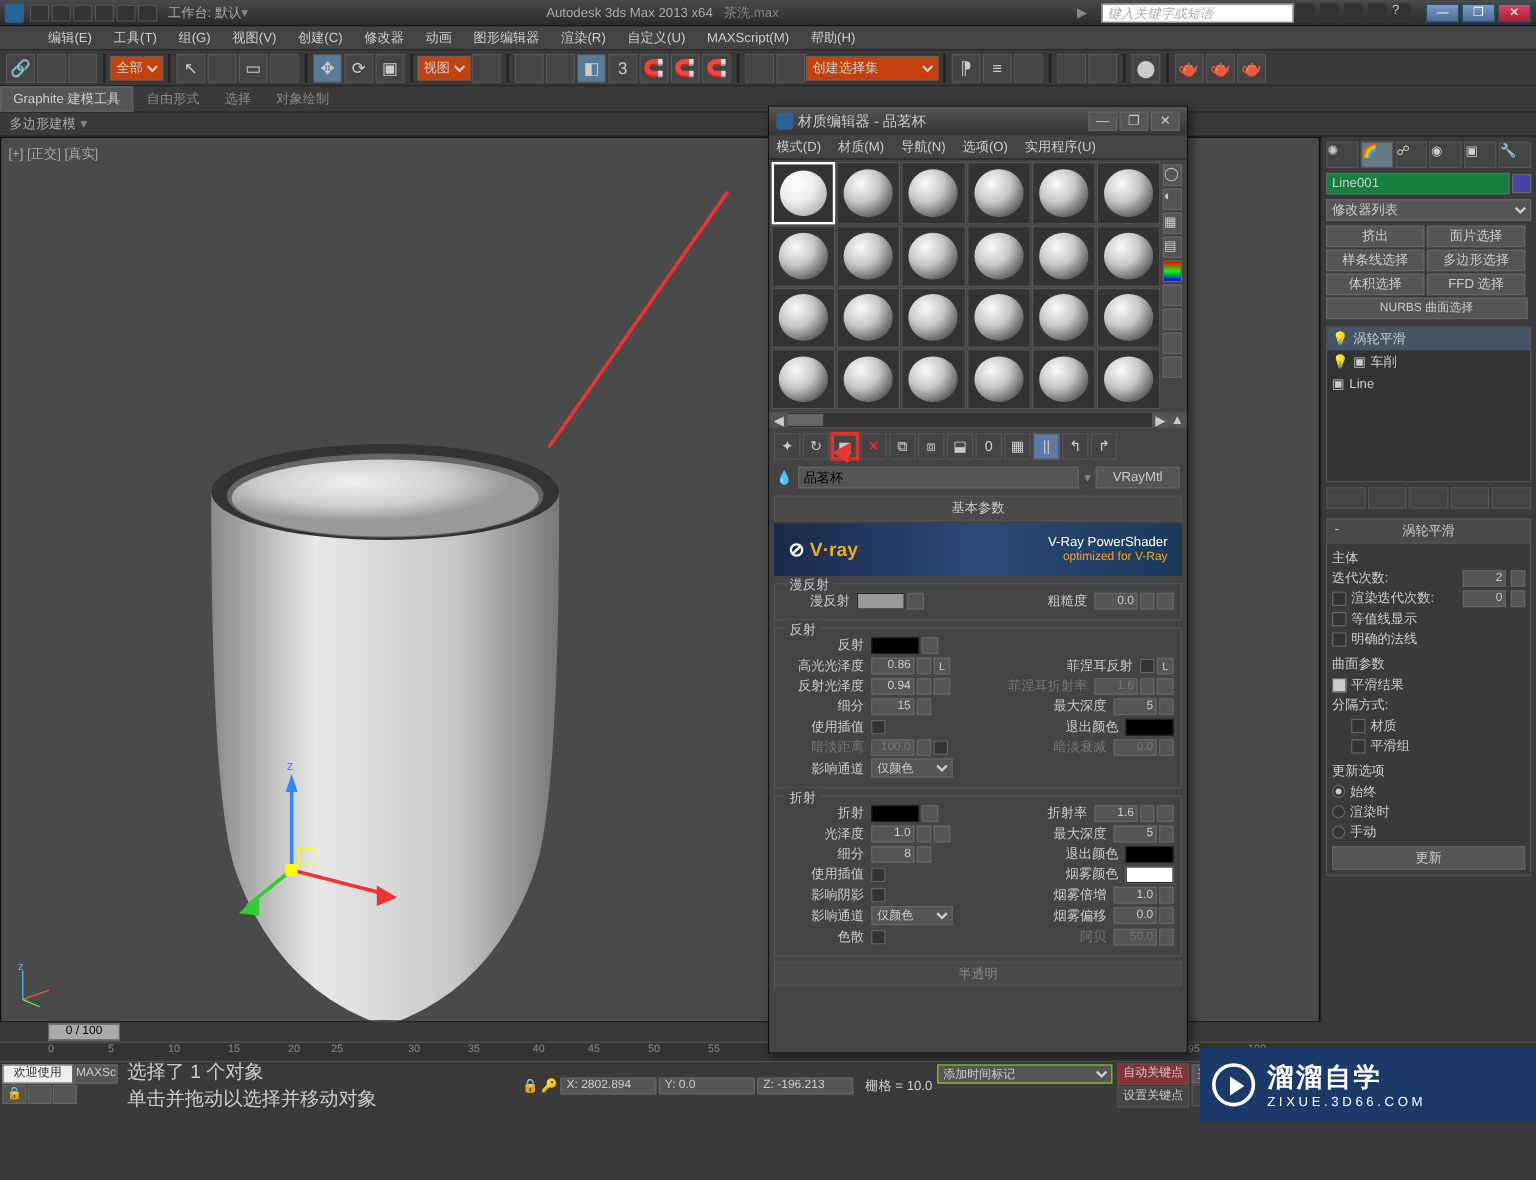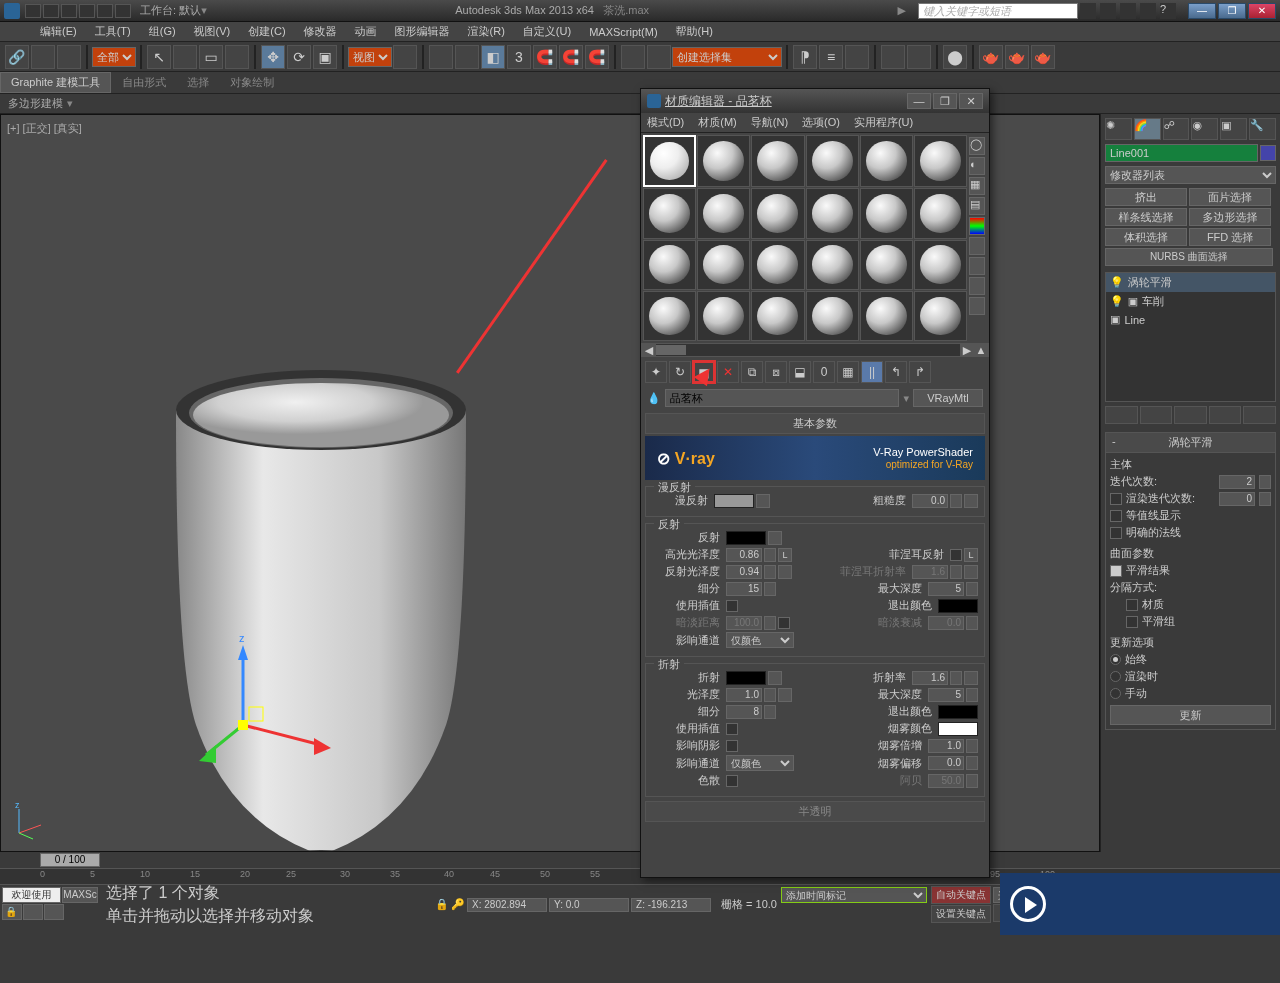--- a/index.html
+++ b/index.html
@@ -63,21 +63,21 @@
   .rollout-body .row label { flex: 1; }
   .spinner { width: 36px; height: 14px; background: #555; border: 1px solid #666; color: #ccc; text-align: right; padding-right: 2px; font-size: 10px; }
   .chk { width: 12px; height: 12px; background: #333; border: 1px solid #666; display: inline-block; }
   .radio { width: 11px; height: 11px; border-radius: 50%; background: #333; border: 1px solid #666; display: inline-block; position: relative; }
   .radio.on::after { content: ""; position: absolute; left: 2px; top: 2px; width: 5px; height: 5px; background: #ccc; border-radius: 50%; }
   .big-btn { width: 100%; height: 20px; background: #555; border: 1px solid #666; text-align: center; line-height: 18px; margin-top: 4px; }
   
   
   .mat-editor { position: absolute; left: 640px; top: 88px; width: 350px; height: 790px; background: #444; border: 1px solid #111; box-shadow: 3px 3px 8px rgba(0,0,0,0.5); }
   .mat-titlebar { height: 24px; background: linear-gradient(#555,#333); display: flex; align-items: center; padding: 0 6px; }
-  .mat-titlebar .t { flex: 1; color: #ccc; font-size: 12px; margin-left: 4px; text-decoration: underline; }
+  .mat-titlebar .t { flex: 1; color: #ccc; font-size: 12px; margin-left: 4px; }
   .mat-win-btn { width: 24px; height: 16px; background: #555; border: 1px solid #666; margin-left: 2px; text-align: center; line-height: 14px; font-size: 11px; }
   .mat-menubar { height: 20px; background: #444; display: flex; align-items: center; padding: 0 6px; border-bottom: 1px solid #222; }
   .mat-menubar .menu { margin-right: 14px; color: #ccc; font-size: 11px; }
   .mat-samples { display: flex; padding: 2px; height: 210px; }
   .sample-grid { display: grid; grid-template-columns: repeat(6, 1fr); gap: 1px; flex: 1; }
   .sample { background: #333; border: 1px solid #555; position: relative; overflow: hidden; }
   .sample.active { border: 2px solid #fff; }
   .sphere { position: absolute; left: 10%; top: 10%; width: 80%; height: 80%; border-radius: 50%; background: radial-gradient(circle at 35% 30%, #fafafa, #c8c8c8 40%, #555 80%, #222); }
   .sphere.white { background: radial-gradient(circle at 35% 30%, #fff, #eee 40%, #b5b5b5 80%, #888); }
   .sample-side { width: 20px; display: flex; flex-direction: column; gap: 2px; padding: 2px; }
@@ -386,21 +386,21 @@
 
 <div class="timeline">
   <div class="slider">0 / 100</div>
 </div>
 <div class="time-ruler">
   <span class="tick" style="left:40px">0</span>
   <span class="tick" style="left:90px">5</span>
   <span class="tick" style="left:140px">10</span>
   <span class="tick" style="left:190px">15</span>
   <span class="tick" style="left:240px">20</span>
-  <span class="tick" style="left:286px">25</span>
+  <span class="tick" style="left:276px">25</span>
   <span class="tick" style="left:340px">30</span>
   <span class="tick" style="left:390px">35</span>
   <span class="tick" style="left:444px">40</span>
   <span class="tick" style="left:490px">45</span>
   <span class="tick" style="left:540px">50</span>
   <span class="tick" style="left:590px">55</span>
   <span class="tick" style="left:640px">60</span>
   <span class="tick" style="left:690px">65</span>
   <span class="tick" style="left:740px">70</span>
   <span class="tick" style="left:790px">75</span>
@@ -742,13 +742,17 @@
     </div>
     <div class="mat-rollout-title" style="color:#888">半透明</div>
   </div>
 </div>
 
 <div class="red-arrow-line"></div>
 <div class="red-arrow-head"></div>
 
 <div class="watermark">
   <div class="play"></div>
+  <div class="wt">
+    <div class="big">溜溜自学</div>
+    <div class="url">ZIXUE.3D66.COM</div>
+  </div>
 </div>
 
 </body></html>

